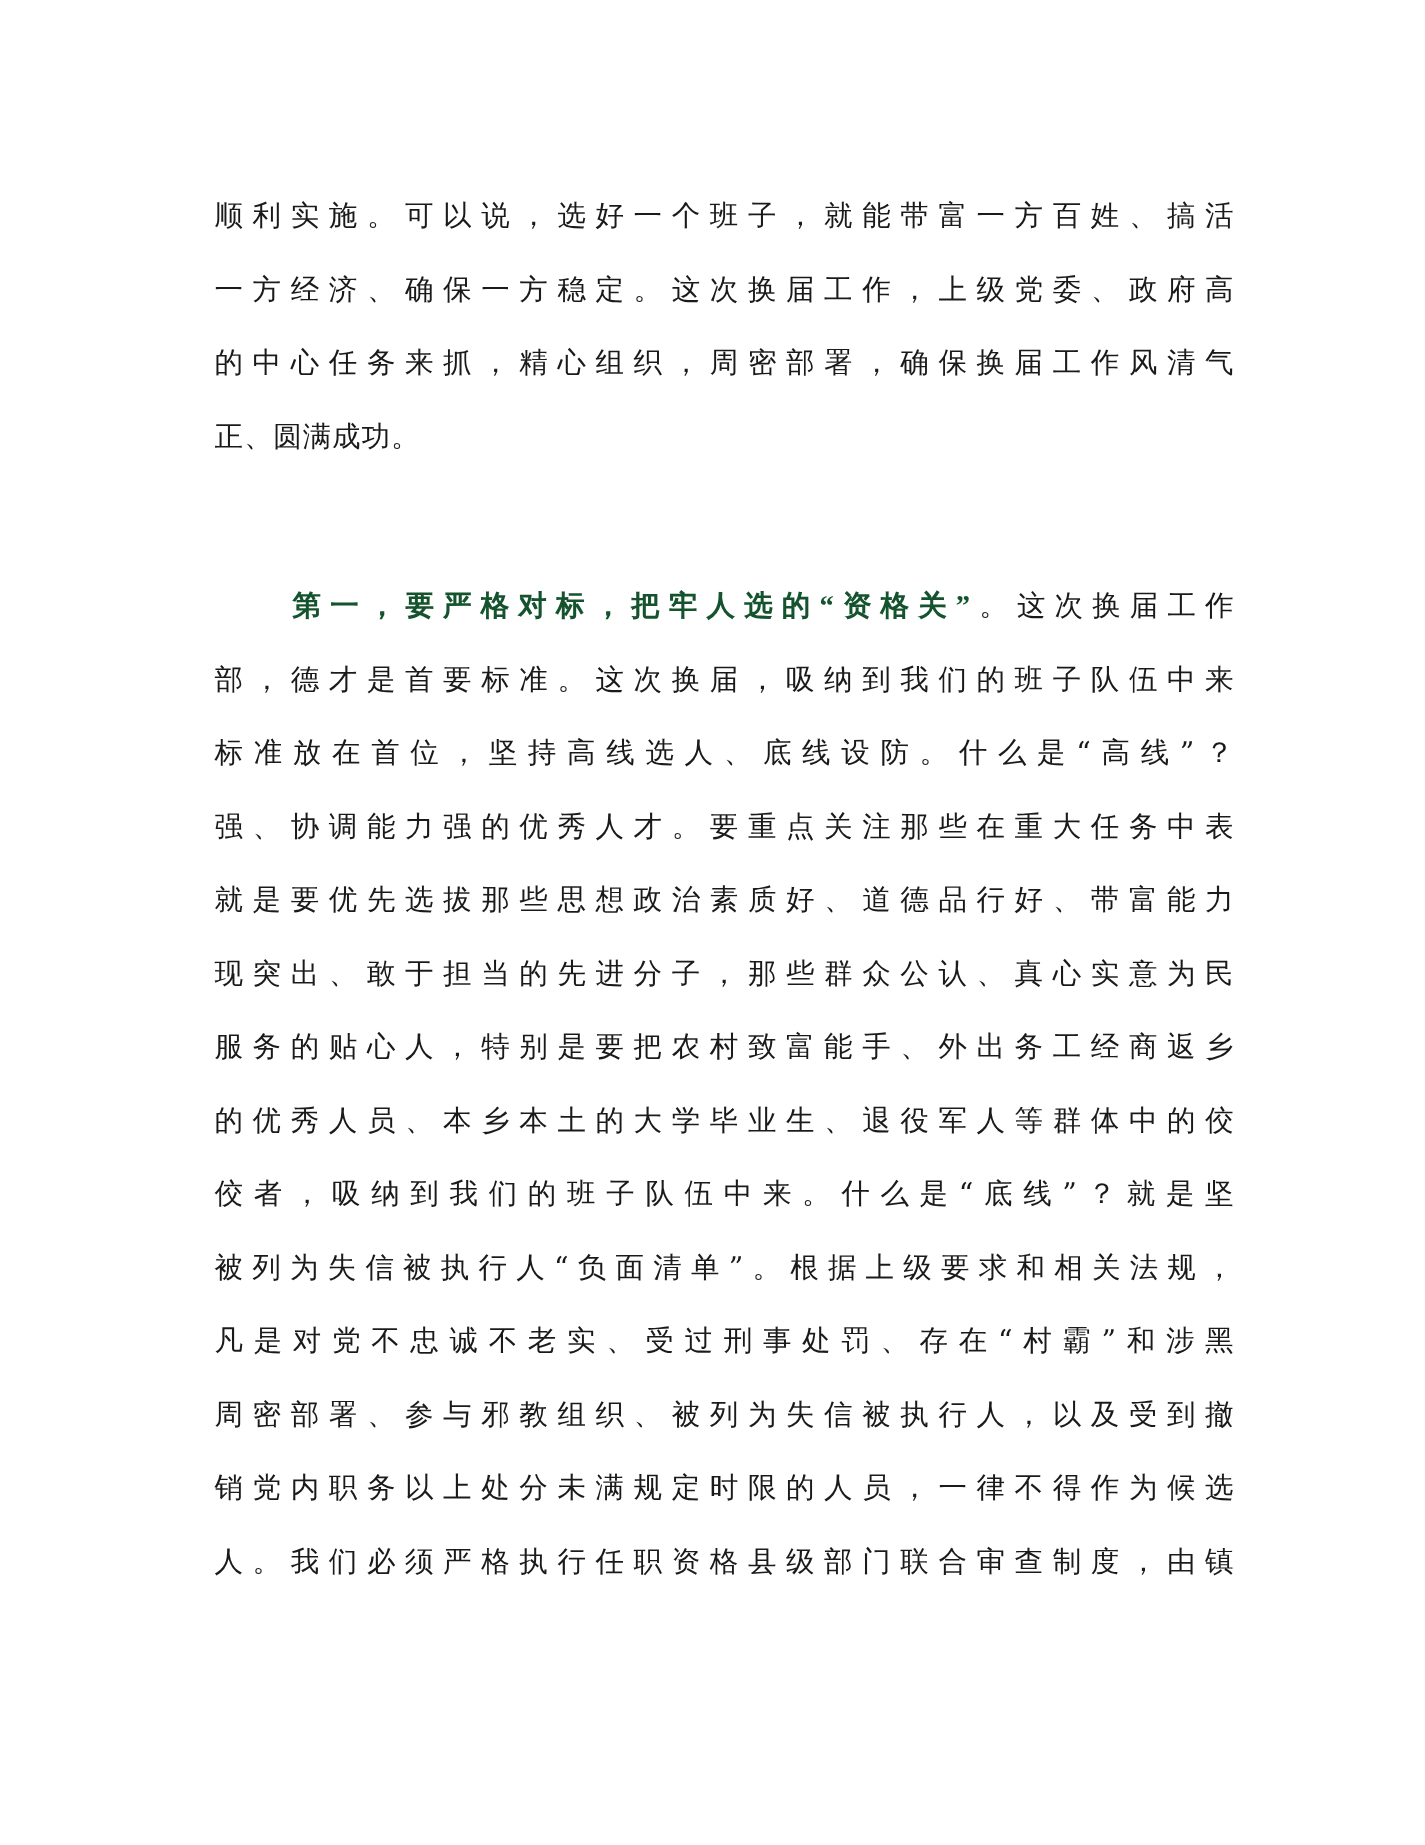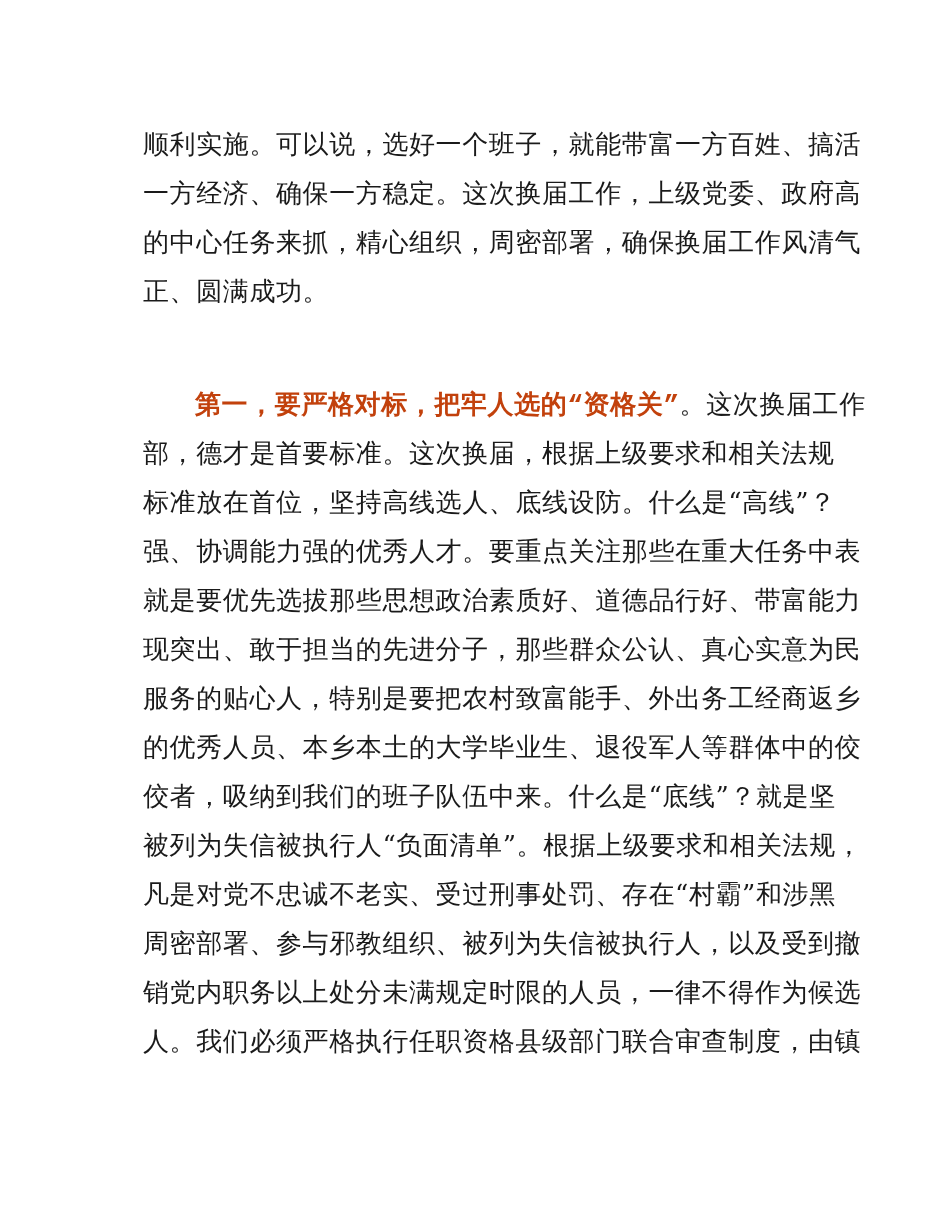--- a/index.html
+++ b/index.html
@@ -3,52 +3,52 @@
 <meta charset="utf-8">
 <style>
   html, body { margin: 0; padding: 0; background: #ffffff; }
   body { width: 950px; height: 1230px; position: relative; overflow: hidden; }
   .page { position: absolute; left: 0; top: 0; width: 950px; height: 1230px; background: #ffffff; }
   .text-block {
     position: absolute;
     left: 143px;
     width: 680px;
     font-family: "DejaVu Serif", "Liberation Serif", serif;
-    font-size: 26px;
+    font-size: 19px;
     color: #1a1a1a;
     letter-spacing: 0.6px;
   }
   .line {
     height: 49px;
     line-height: 49px;
     white-space: nowrap;
     text-align: justify;
     text-align-last: justify;
   }
   .line.last { text-align-last: left; }
   .para1 { top: 120px; }
   .para2 { top: 380px; }
   .indent { padding-left: 52px; }
-  .bold { font-family: Liberation Mono, monospace; font-weight: bold; color: #c2410c; }
+  .bold { font-family: Liberation Serif, serif; font-weight: bold; color: #14532d; }
 </style>
 </head>
 <body>
 
 <div class="page">
 
   <div class="text-block para1">
     <div class="line">顺利实施。可以说，选好一个班子，就能带富一方百姓、搞活</div>
     <div class="line">一方经济、确保一方稳定。这次换届工作，上级党委、政府高</div>
     <div class="line">的中心任务来抓，精心组织，周密部署，确保换届工作风清气</div>
     <div class="line last">正、圆满成功。</div>
   </div>
 
   <div class="text-block para2">
     <div class="line indent"><span class="bold">第一，要严格对标，把牢人选的“资格关”</span><span>。这次换届工作</span></div>
-    <div class="line">部，德才是首要标准。这次换届，根据上级要求和相关法规</div>
+    <div class="line">部，德才是首要标准。这次换届，吸纳到我们的班子队伍中来</div>
     <div class="line">标准放在首位，坚持高线选人、底线设防。什么是“高线”？</div>
     <div class="line">强、协调能力强的优秀人才。要重点关注那些在重大任务中表</div>
     <div class="line">就是要优先选拔那些思想政治素质好、道德品行好、带富能力</div>
     <div class="line">现突出、敢于担当的先进分子，那些群众公认、真心实意为民</div>
     <div class="line">服务的贴心人，特别是要把农村致富能手、外出务工经商返乡</div>
     <div class="line">的优秀人员、本乡本土的大学毕业生、退役军人等群体中的佼</div>
     <div class="line">佼者，吸纳到我们的班子队伍中来。什么是“底线”？就是坚</div>
     <div class="line">被列为失信被执行人“负面清单”。根据上级要求和相关法规，</div>
     <div class="line">凡是对党不忠诚不老实、受过刑事处罚、存在“村霸”和涉黑</div>
     <div class="line">周密部署、参与邪教组织、被列为失信被执行人，以及受到撤</div>

